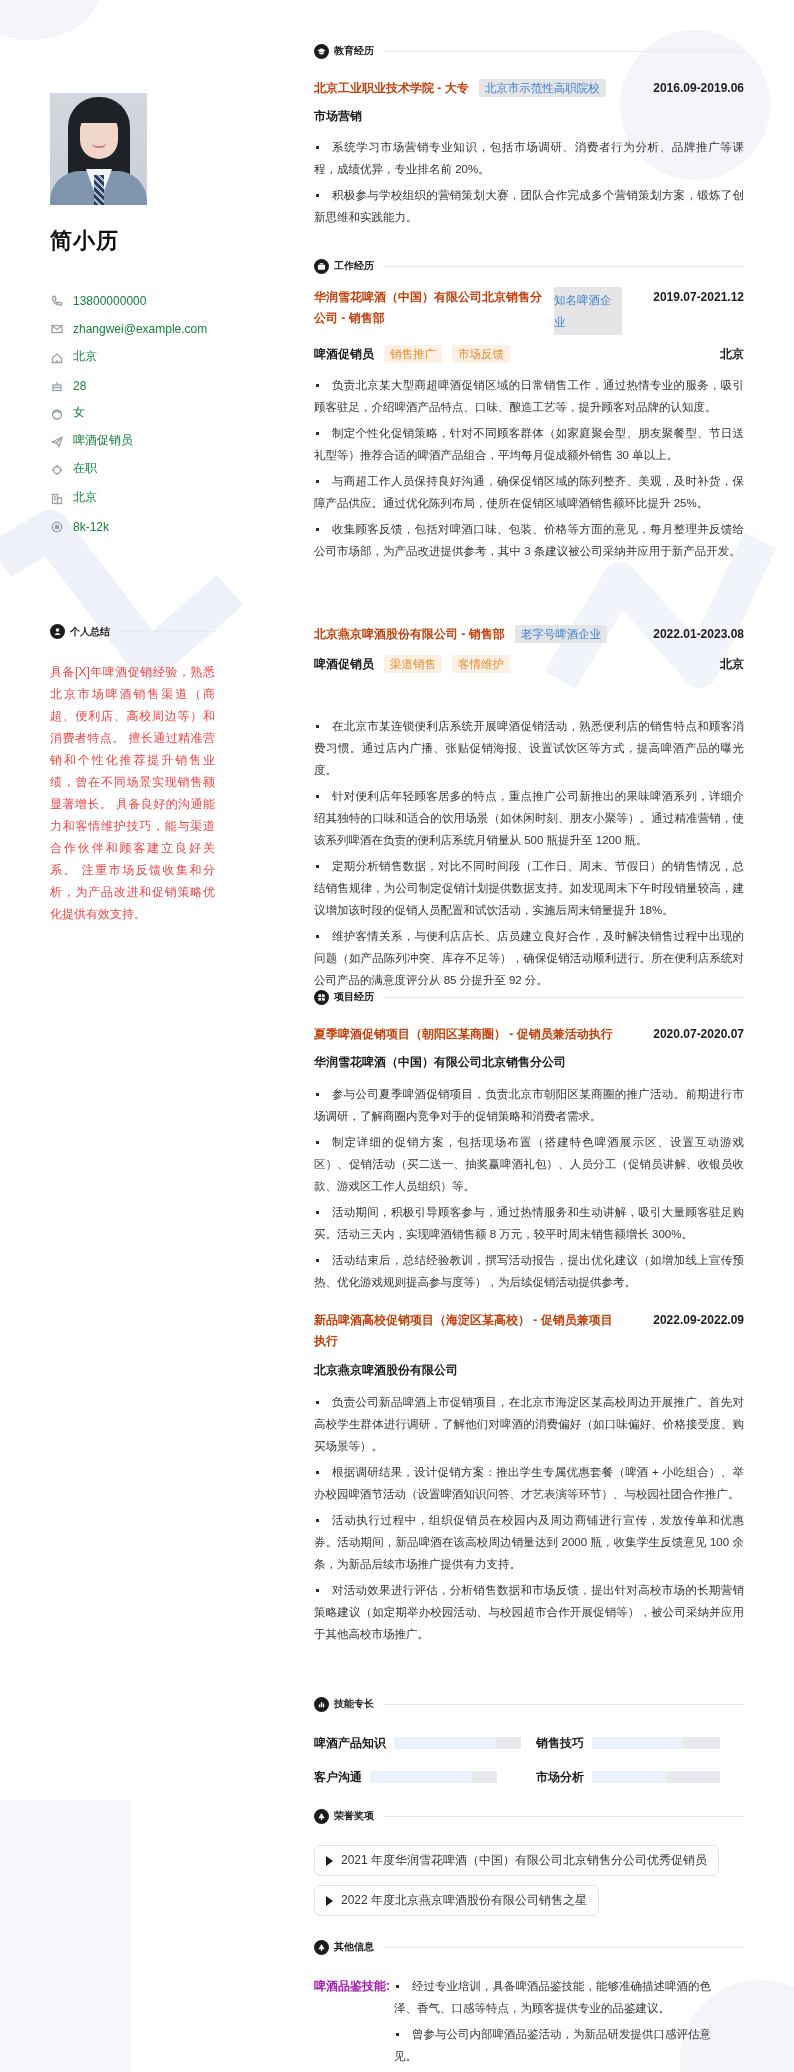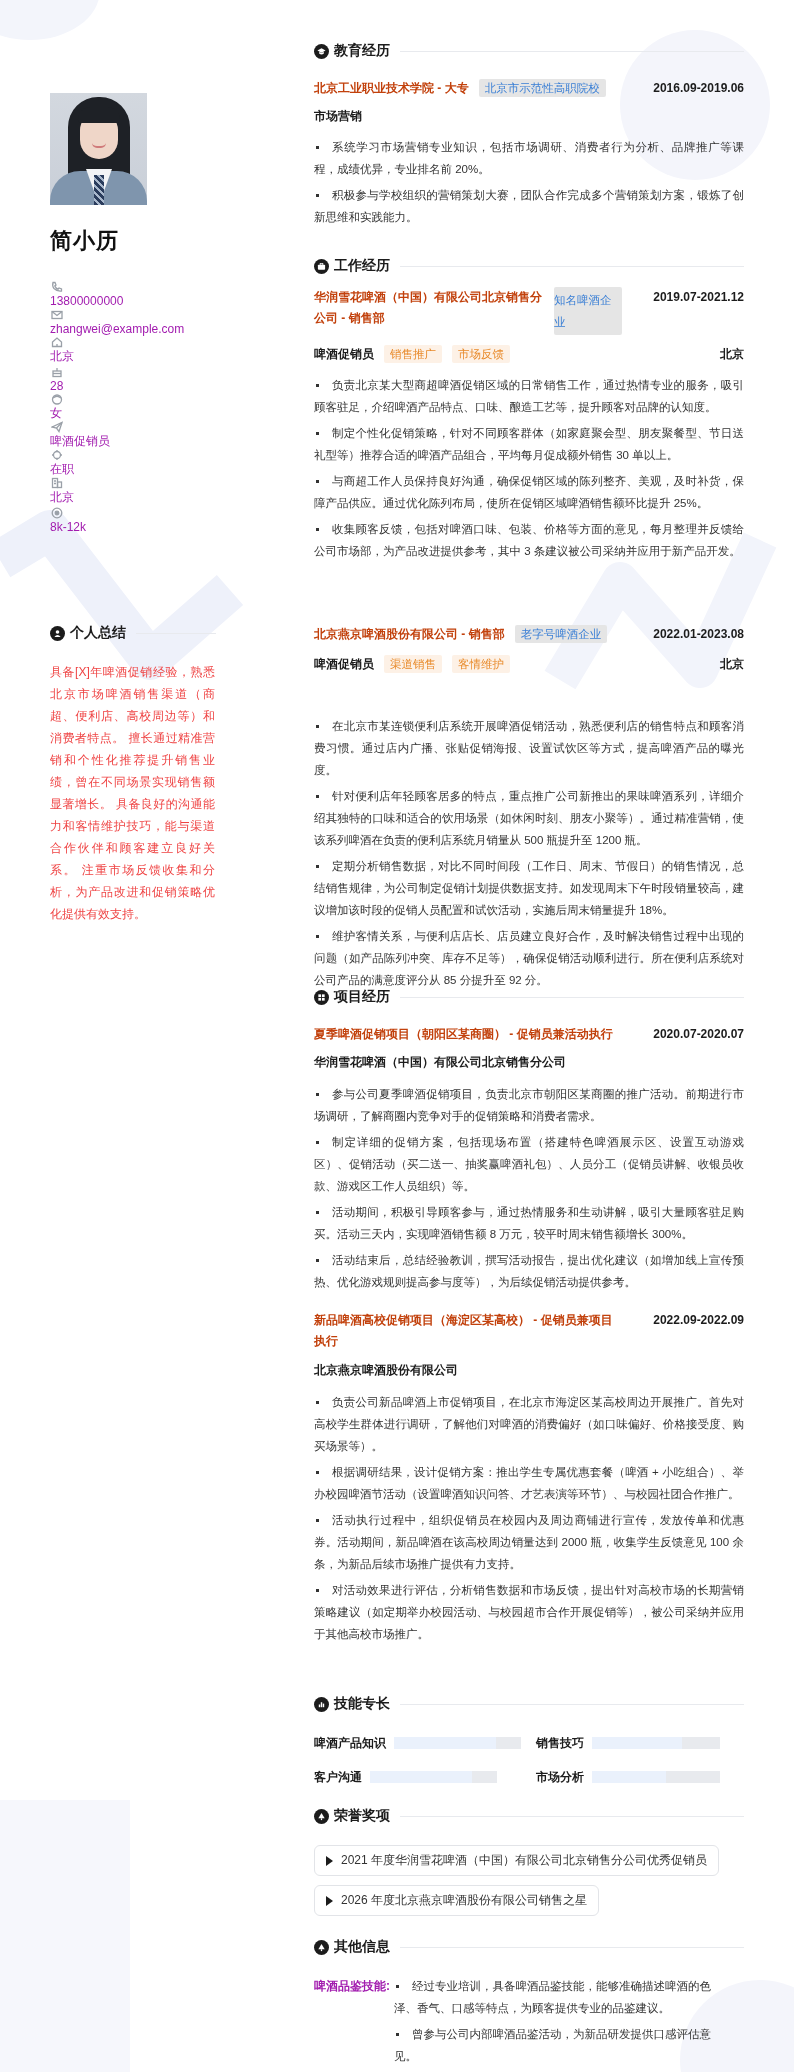--- a/index.html
+++ b/index.html
@@ -26,31 +26,31 @@
   .photo .hair { position: absolute; left: 18px; top: 4px; width: 62px; height: 108px; background: #1e2126; border-radius: 30px 30px 8px 8px; }
   .photo .face { position: absolute; left: 30px; top: 20px; width: 38px; height: 46px; background: #efd6c8; border-radius: 18px 18px 20px 20px; }
   .photo .bangs { position: absolute; left: 28px; top: 14px; width: 42px; height: 16px; background: #1e2126; border-radius: 20px 20px 6px 6px; }
   .photo .smile { position: absolute; left: 42px; top: 50px; width: 14px; height: 5px; border-bottom: 2px solid #d07a7a; border-radius: 0 0 8px 8px; }
   .photo .body { position: absolute; left: 0; top: 78px; width: 97px; height: 40px; background: #7f95ad; border-radius: 30px 30px 0 0; }
   .photo .collar { position: absolute; left: 36px; top: 76px; width: 26px; height: 36px; background: #f3f4f6; clip-path: polygon(0 0,100% 0,50% 100%); }
   .photo .tie { position: absolute; left: 44px; top: 82px; width: 10px; height: 30px; background: repeating-linear-gradient(45deg,#2a3c5c 0 3px,#a9b8cc 3px 5px); }
 
   .name { position: absolute; left: 0; top: 226px; font-size: 22px; font-weight: 700; color: #111; letter-spacing: 1px; }
   .info-list { position: absolute; left: 0; top: 280px; width: 180px; }
-  .info-item { display: flex; align-items: flex-start; height: 28.2px; font-size: 12px; color: #a21caf; flex-direction: column; }
+  .info-item { display: flex; align-items: flex-end; height: 28.2px; font-size: 12px; color: #15803d; }
   .info-icon { width: 14px; height: 14px; margin-right: 9px; display: inline-flex; align-items: center; justify-content: center; color: #9aa0a8; }
   .info-icon svg { width: 12px; height: 12px; stroke: #9aa0a8; fill: none; stroke-width: 1.3; }
 
   .summary-title-row { position: absolute; left: 0; top: 624px; width: 166px; display: flex; align-items: center; }
   .summary-text { position: absolute; left: 0; top: 661px; width: 165px; font-size: 12px; line-height: 22px; color: #ef4444; text-align: justify; }
 
   
   .sec-icon { width: 15px; height: 15px; border-radius: 50%; background: #1c1c1c; display: inline-flex; align-items: center; justify-content: center; margin-right: 5px; flex-shrink: 0; }
   .sec-icon svg { width: 9px; height: 9px; fill: #fff; }
-  .sec-title { font-size: 14px; font-weight: 700; color: #1c1c1c; white-space: nowrap; }
+  .sec-title { font-size: 10px; font-weight: 700; color: #1c1c1c; white-space: nowrap; }
   .sec-line { flex: 1; height: 1px; background: #e8eaee; margin-left: 10px; }
 
   
   .main { position: absolute; left: 314px; top: 0; width: 430px; }
   .section-header { position: absolute; left: 0; width: 430px; display: flex; align-items: center; height: 20px; }
 
   .row { position: absolute; left: 0; width: 430px; display: flex; align-items: flex-start; justify-content: space-between; }
   .title-bold { font-size: 12px; font-weight: 700; color: #c2410c; line-height: 21px; }
   .date { font-size: 12px; font-weight: 700; color: #1c1c1c; line-height: 21px; white-space: nowrap; }
   .tag-blue { display: inline-block; background: #e5e5e5; color: #3a7fd5; font-size: 11.5px; padding: 0 6px; line-height: 18px; border-radius: 2px; margin-left: 10px; }
@@ -365,21 +365,21 @@
         </span>
       <span class="sec-title">荣誉奖项</span>
       <span class="sec-line"></span>
     </div>
     <div class="award" style="top:1845px">
       <span class="award-arrow"></span>
       <span>2021 年度华润雪花啤酒（中国）有限公司北京销售分公司优秀促销员</span>
     </div>
     <div class="award" style="top:1885px">
       <span class="award-arrow"></span>
-      <span>2026 年度北京燕京啤酒股份有限公司销售之星</span>
+      <span>2022 年度北京燕京啤酒股份有限公司销售之星</span>
     </div>
 
     <div class="section-header" style="top:1937px">
       <span class="sec-icon">
           <svg viewBox="0 0 10 10">
             <path d="M5 1 L8.5 7 L1.5 7 Z"></path>
             <rect x="4.3" y="7" width="1.4" height="2"></rect>
           </svg>
         </span>
       <span class="sec-title">其他信息</span>

